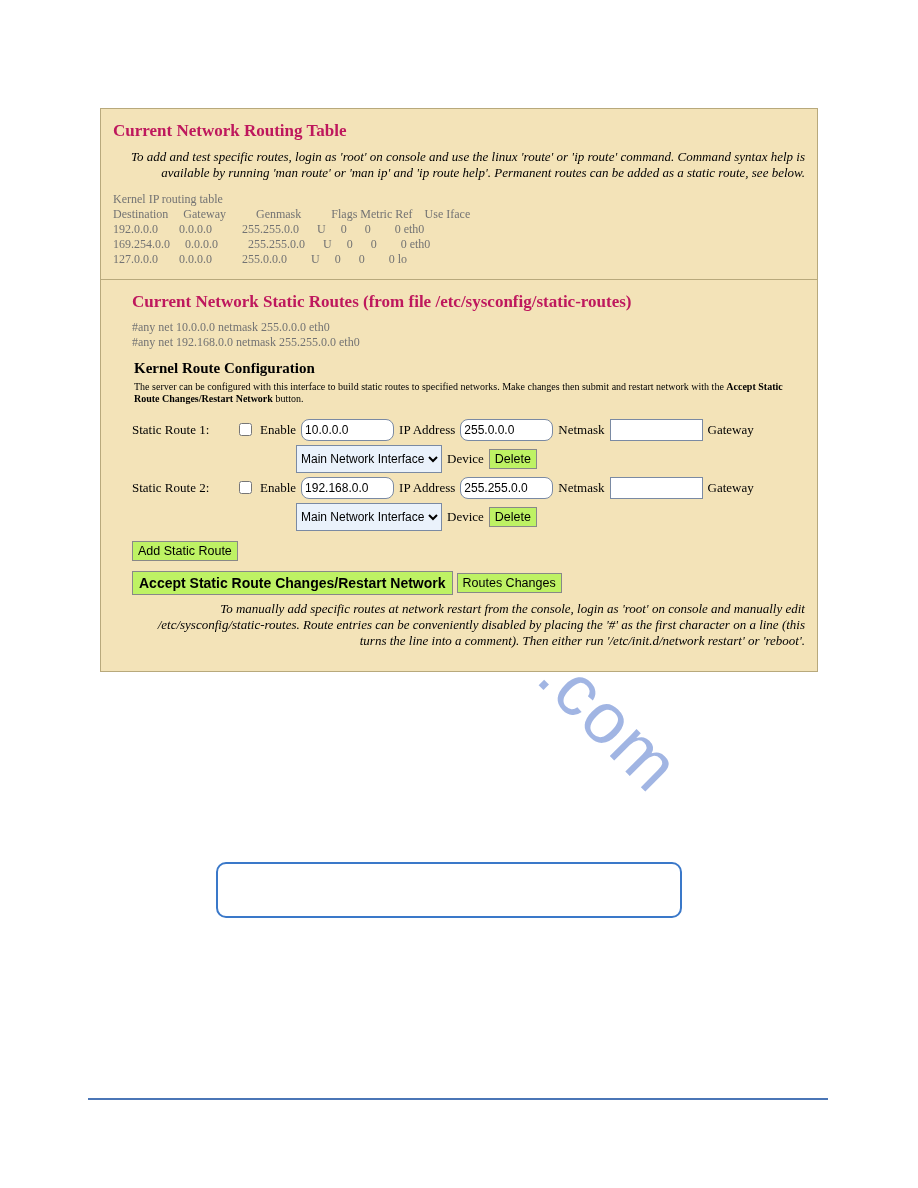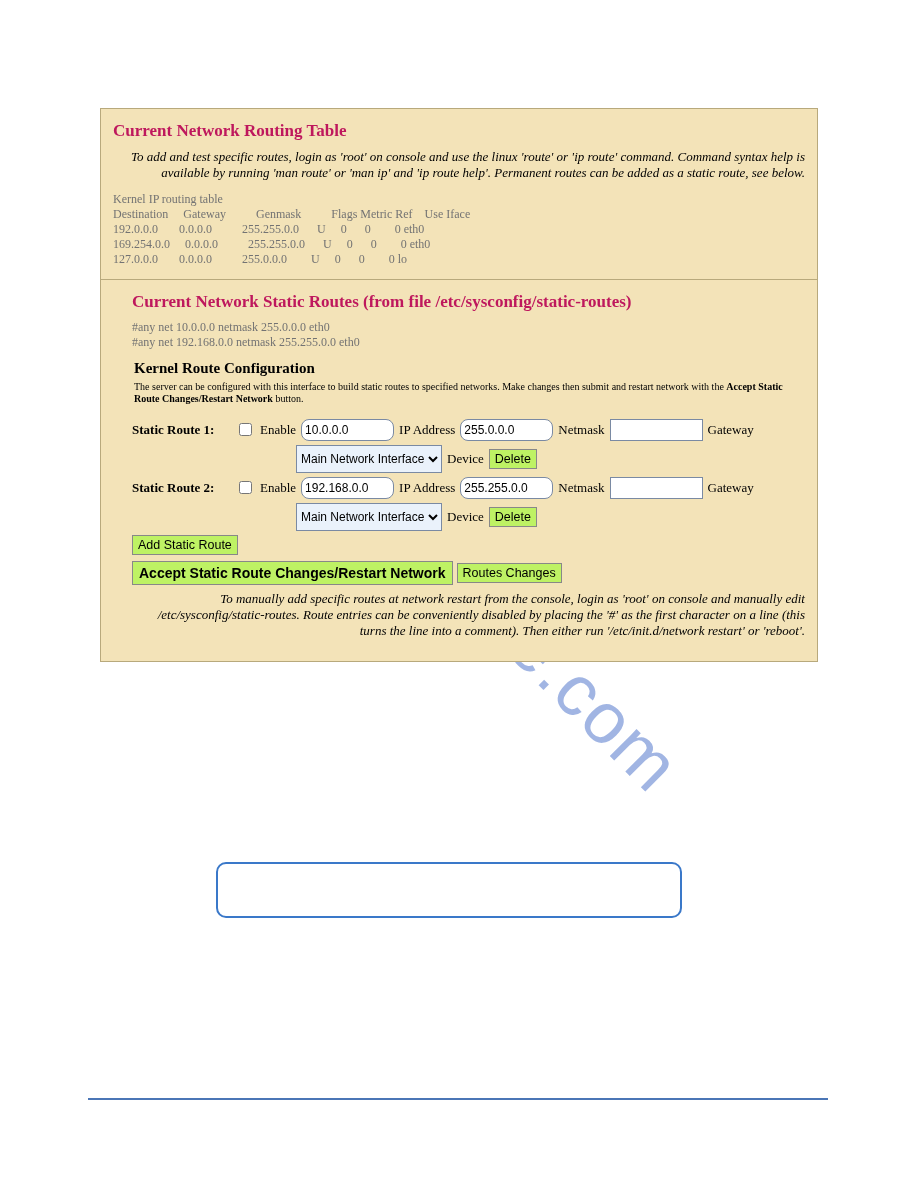--- a/index.html
+++ b/index.html
@@ -64,21 +64,21 @@
   }
   .row {
     display: flex;
     align-items: center;
     gap: 5px;
     margin: 4px 0;
     font-size: 13px;
     flex-wrap: nowrap;
   }
   .row .lbl { font-family: "Times New Roman", serif; }
-  .row-label { font-weight: bold; min-width: 98px; }
+  .row-label { font-weight: normal; min-width: 98px; }
   input[type=text] {
     font-family: Arial, sans-serif;
     font-size: 12px;
     height: 18px;
     padding: 1px 3px;
     border: 1px solid #7a8aa3;
     background: #fff;
     box-sizing: content-box;
   }
   input.ip { width: 85px; border-radius: 8px; }
@@ -96,21 +96,21 @@
     background: #bef264;
     border: 1px solid #888;
     padding: 2px 5px;
     cursor: pointer;
   }
   button.big {
     font-size: 14px;
     font-weight: bold;
     padding: 3px 6px;
   }
-  .btn-row { margin: 0 0 6px 0; display: flex; gap: 4px; align-items: center; }
+  .btn-row { margin: 10px 0 6px 0; display: flex; gap: 4px; align-items: center; }
   .indent-device { margin-left: 164px; }
   .watermark {
     position: absolute;
     left: 50%; top: 48%;
     transform: translate(-50%,-50%) rotate(45deg);
     font-size: 72px;
     font-family: Arial, sans-serif;
     color: rgba(84,120,204,0.55);
     pointer-events: none;
     white-space: nowrap;

